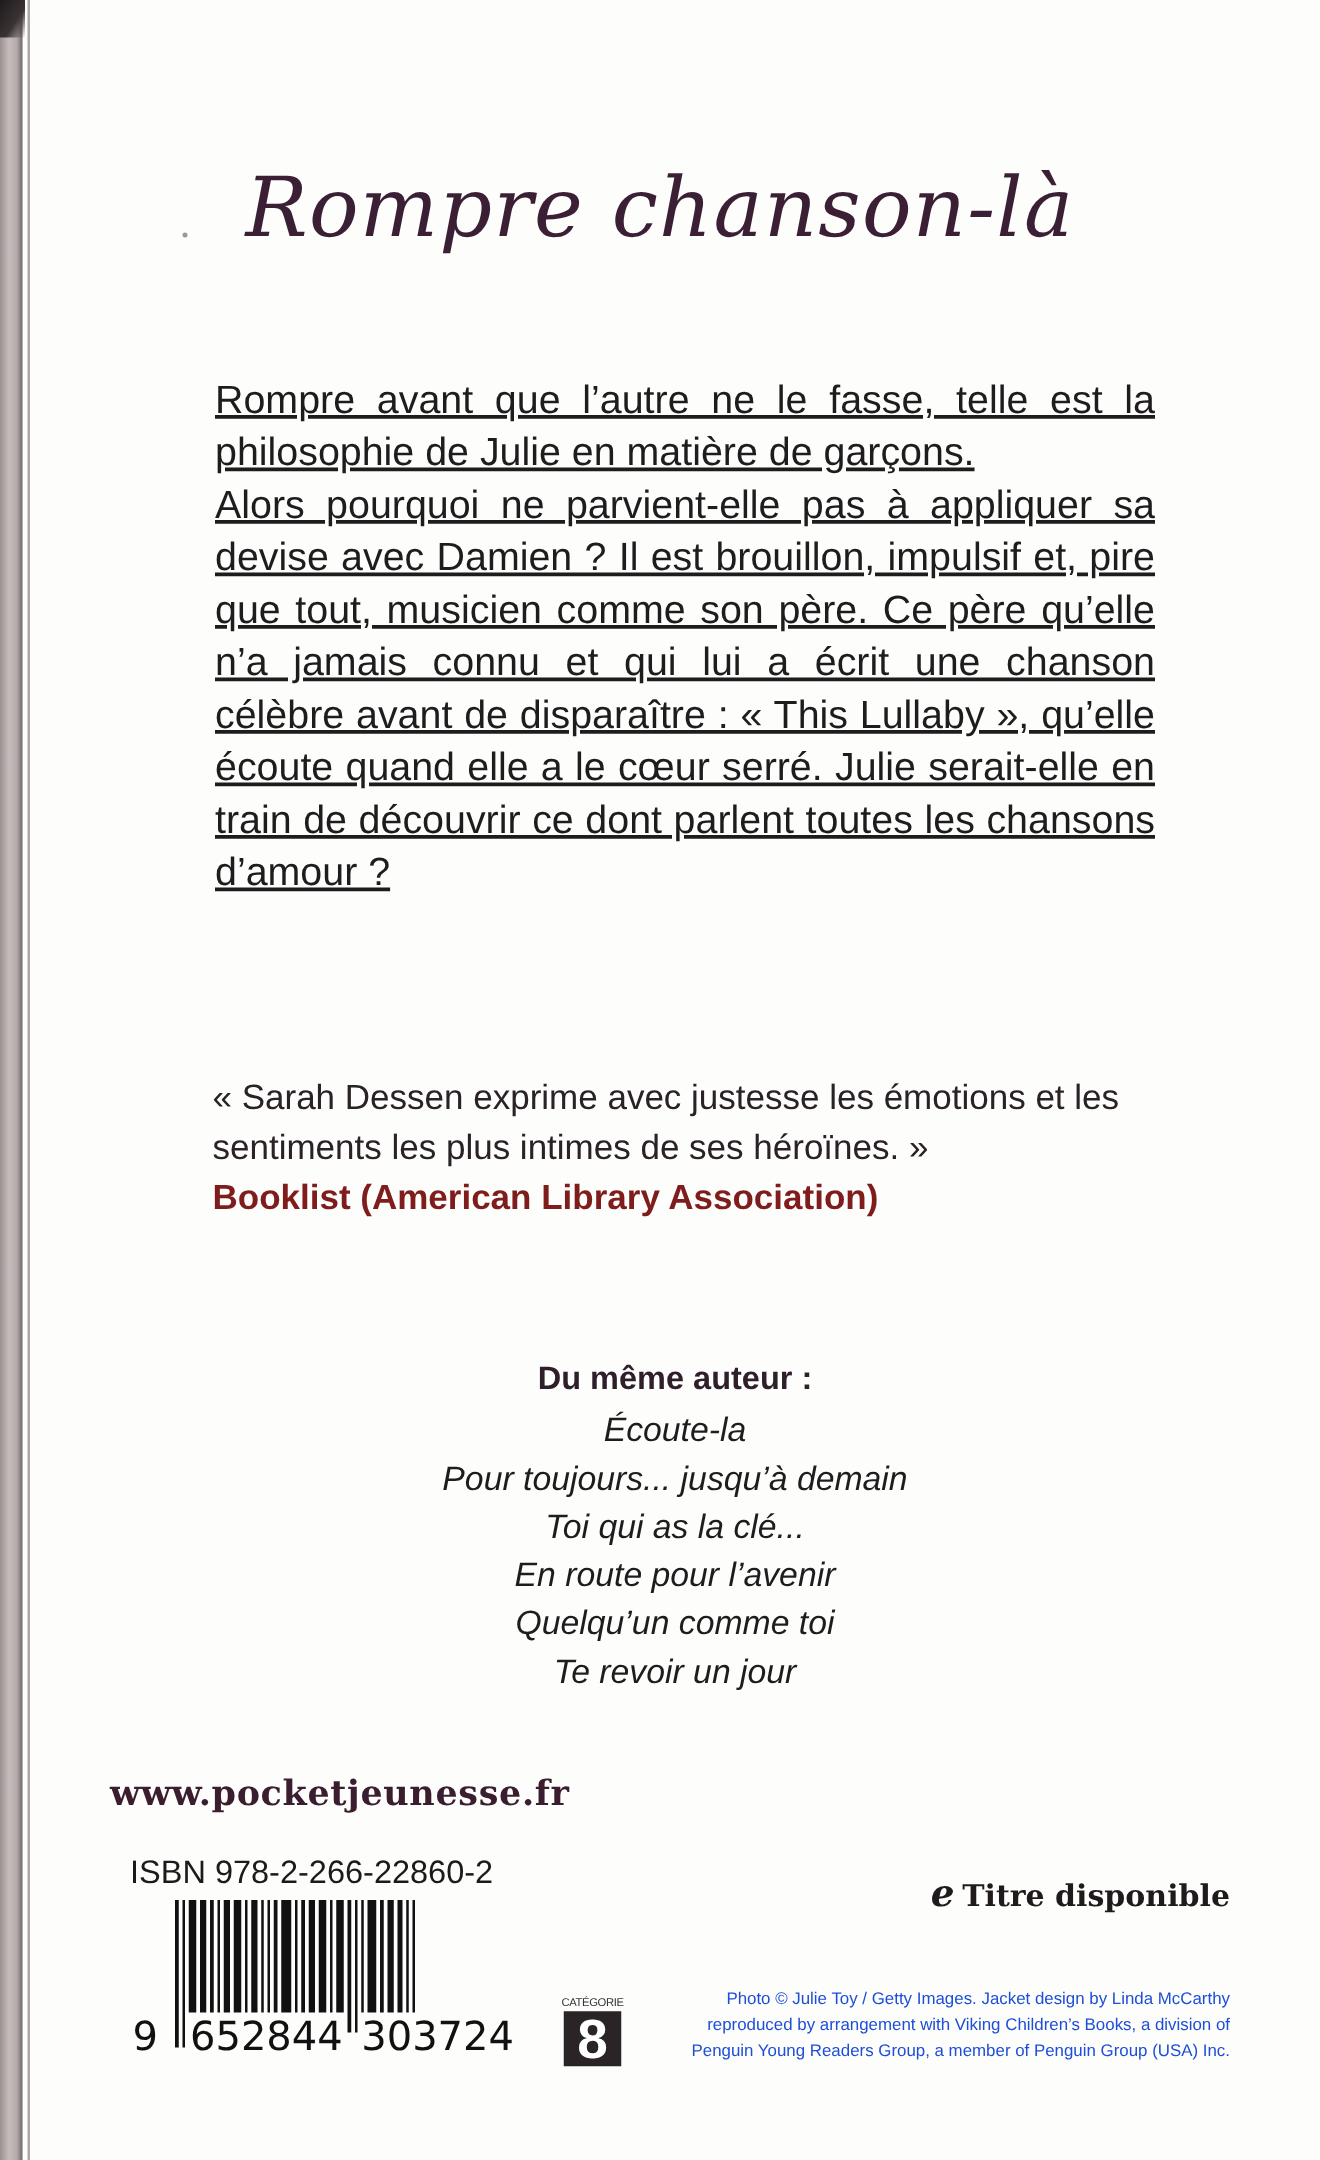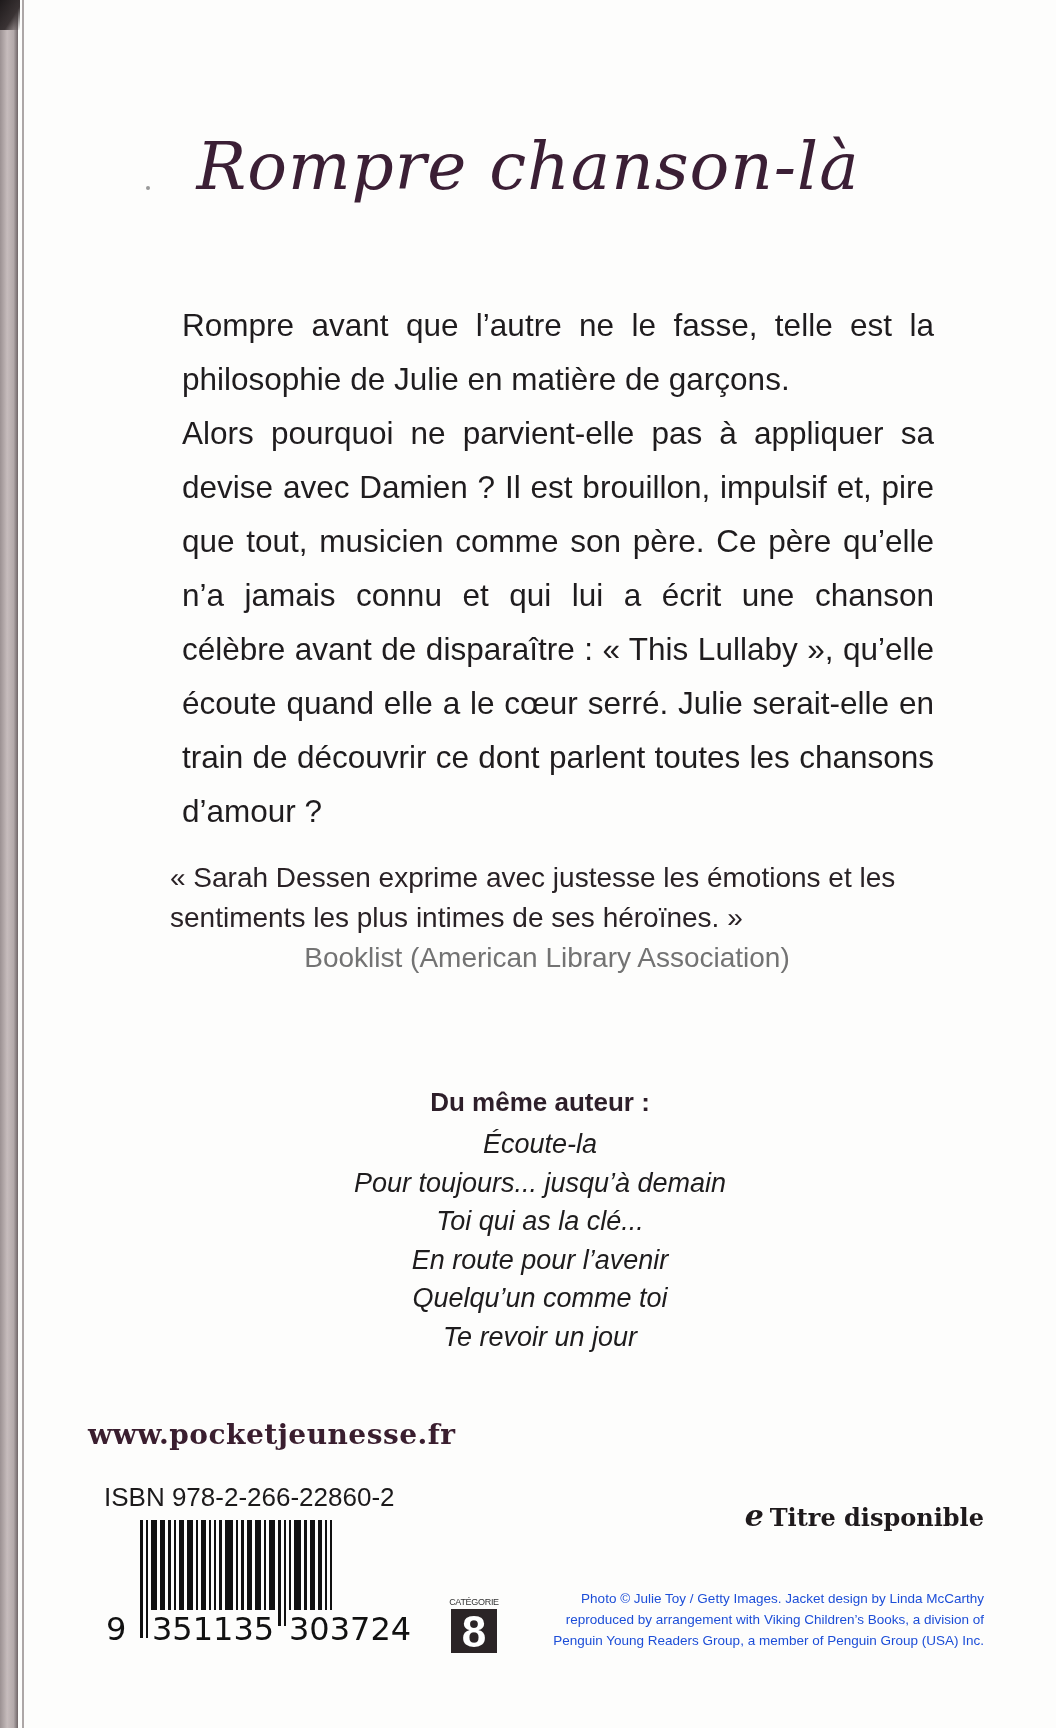--- a/index.html
+++ b/index.html
@@ -21,32 +21,32 @@
     position: absolute; left: 22px; top: 0; width: 2px; height: 1728px;
     background: #8a8183; opacity: 0.7;
   }
   .title {
     position: absolute; left: 0; width: 1056px; top: 128px; text-align: center;
     font-family: "DejaVu Serif", serif; font-style: italic; font-size: 66px;
     color: #3b1f35; letter-spacing: 1px;
   }
   .dot { position: absolute; width: 4px; height: 4px; border-radius: 2px; background: #999; }
   .blurb {
-    position: absolute; left: 182px; top: 298px; width: 752px;
-    font-family: "Liberation Sans", sans-serif; font-size: 31.5px; line-height: 54px;
-    text-align: justify; color: #1f1c1e;
+    position: absolute; left: 172px; top: 298px; width: 752px;
+    font-family: "Liberation Sans", sans-serif; font-size: 31.5px; line-height: 42px;
+    text-align: justify; color: #1f1c1e; text-decoration: underline;
   }
   .blurb p { margin: 0; }
   .blurb .last { text-align-last: left; }
   .quote {
     position: absolute; left: 170px; top: 858px; width: 754px;
     font-family: "Liberation Sans", sans-serif; font-size: 28px; line-height: 40px;
     color: #2a2226;
   }
-  .quote .src { text-align: center; font-weight: normal; color: #737373; }
+  .quote .src { text-align: left; font-weight: bold; color: #7f1d1d; }
   .same-author {
     position: absolute; left: 0; width: 1080px; top: 1083px; text-align: center;
     font-family: "Liberation Sans", sans-serif;
   }
   .same-author .hdr { font-size: 26px; font-weight: bold; color: #2e1f2a; line-height: 38px; margin-bottom: 4px; }
   .same-author .book { font-style: italic; font-size: 27px; line-height: 38.5px; color: #1e1c1d; }
   .website {
     position: absolute; left: 88px; top: 1418px;
     font-family: "DejaVu Serif", serif; font-weight: bold; font-size: 28px;
     color: #3a1e2f; letter-spacing: 0.5px;
@@ -143,21 +143,21 @@
     <span style="width:2px;height:106px"></span>
   <span style="width:2px;height:106px"></span>
     <span style="width:7px;height:106px"></span>
   <span style="width:3px;height:106px"></span>
     <span style="width:5px;height:106px"></span>
   <span style="width:4px;height:106px"></span>
     <span style="width:2px;height:118px"></span>
   <span style="width:2px;height:118px"></span>
 </div>
 <div class="bc-digits" style="left:104px">9</div>
-<div class="bc-digits" style="left:150px">351135</div>
+<div class="bc-digits" style="left:150px">652844</div>
 <div class="bc-digits" style="left:287px">303724</div>
 
 <div class="category">
   <div class="lbl">CATÉGORIE</div>
   <div class="num">8</div>
 </div>
 
 <div class="digital">
   <div><span class="e">e</span><span>Titre disponible</span></div>
 </div>

